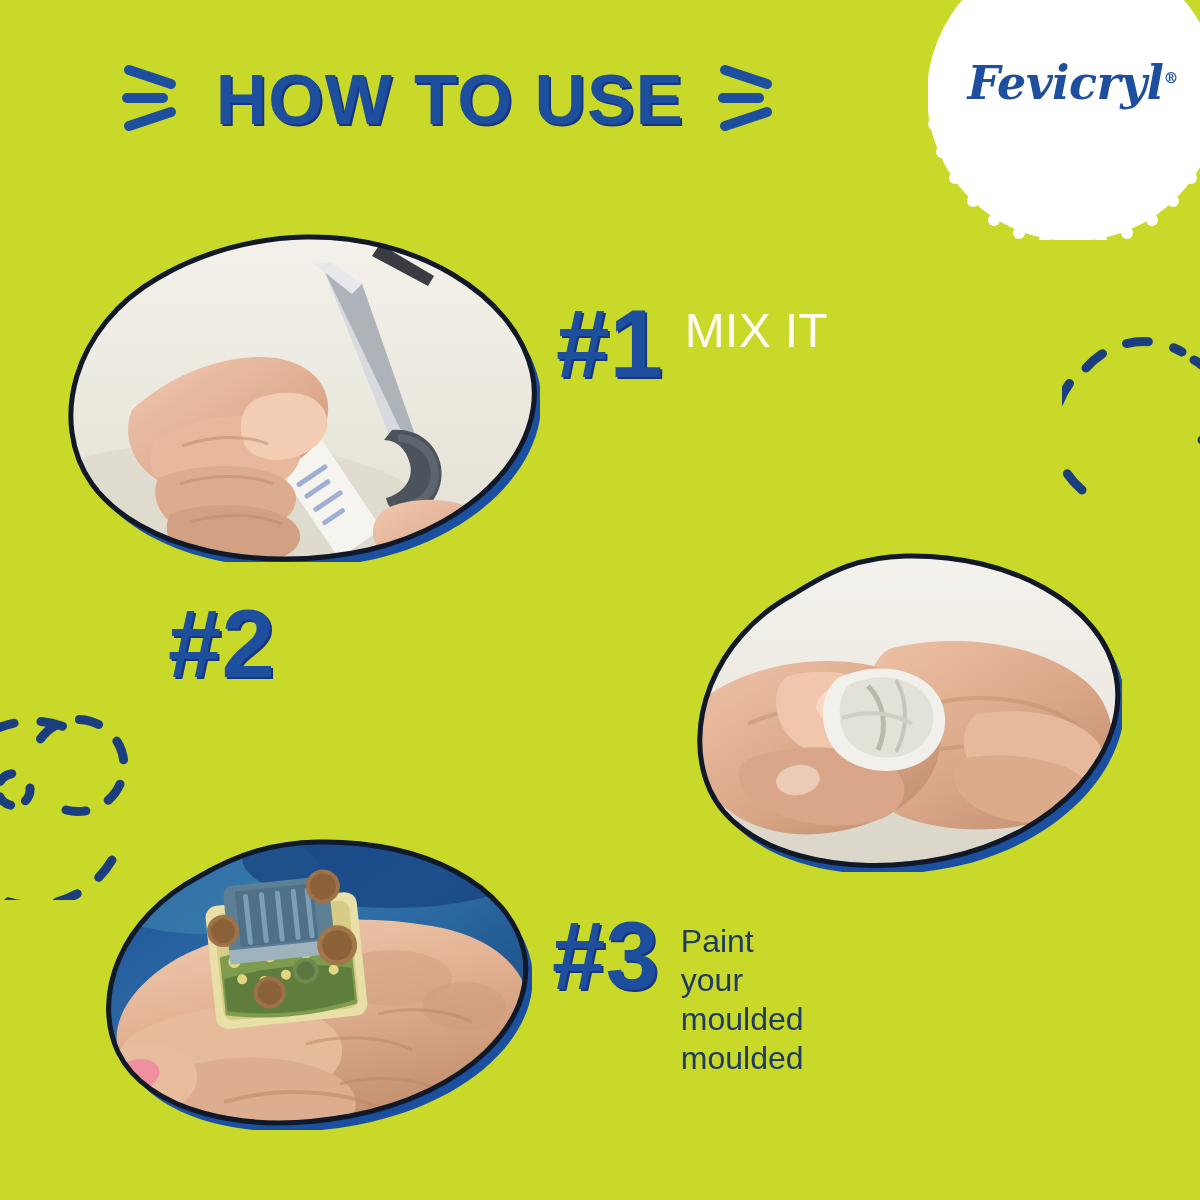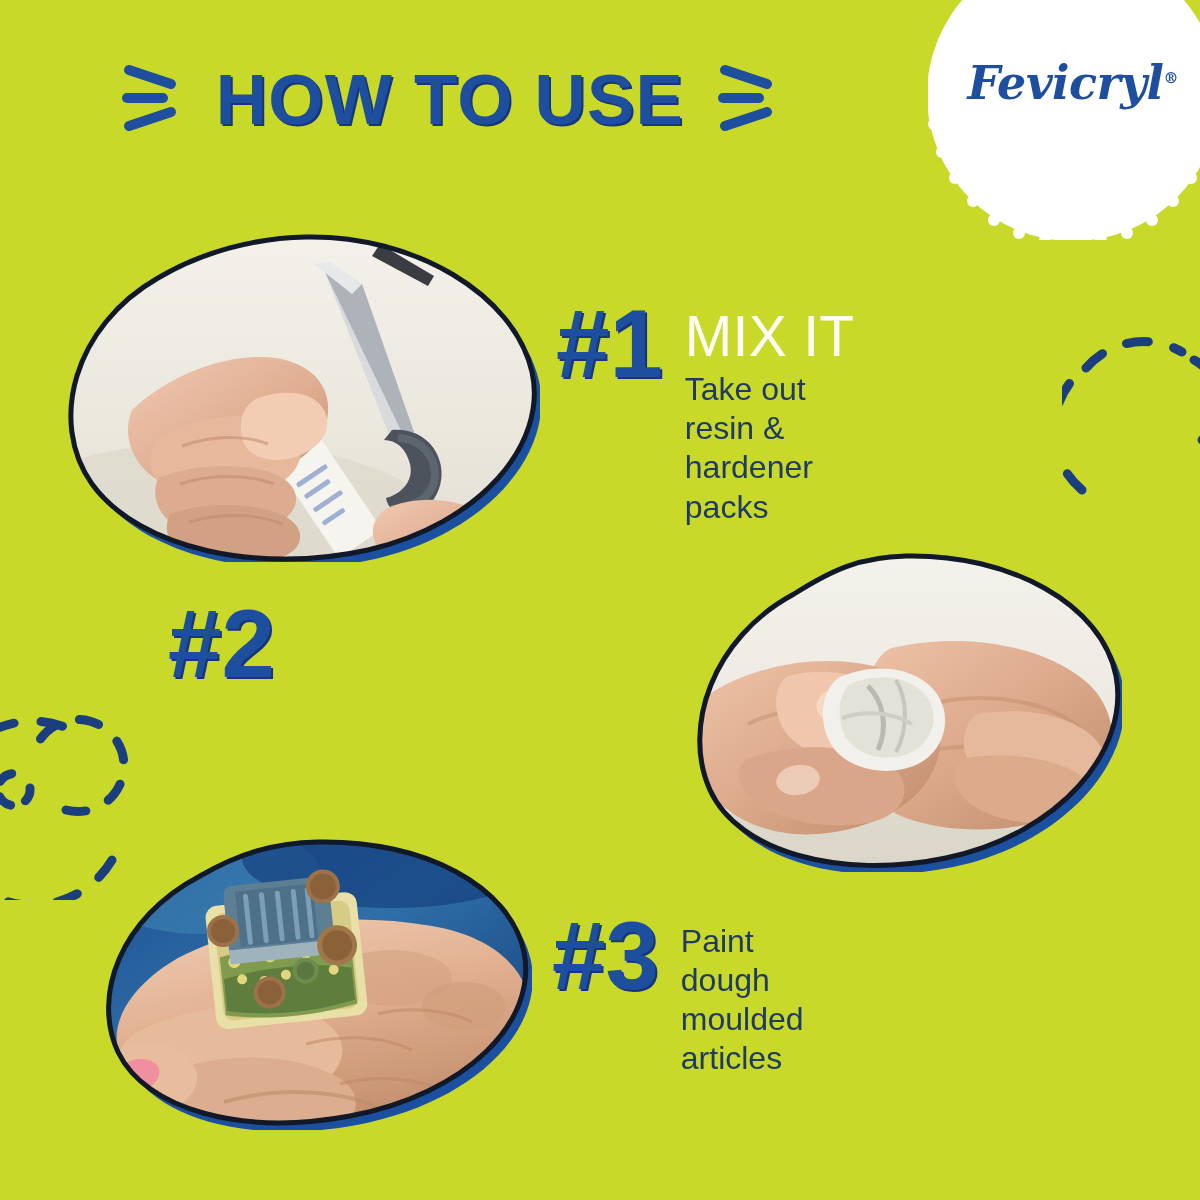--- a/index.html
+++ b/index.html
@@ -98,21 +98,21 @@
     font-size: 96px;
     font-weight: 700;
     color: #1d4f9e;
     line-height: 0.92;
     text-shadow: 2px 2px 0 #16357a;
     flex: 0 0 auto;
     font-family: "Liberation Sans", sans-serif;
   }
   .step-copy { padding-top: 6px; }
   .step-heading {
-    font-size: 57px;
+    font-size: 48px;
     font-weight: 400;
     color: #fffdf4;
     line-height: 1.06;
     letter-spacing: 0.3px;
     white-space: nowrap;
   }
   .step-body {
     font-size: 32px;
     font-weight: 400;
     color: #1f3a63;
@@ -293,21 +293,20 @@
         <path d="M244 5 C 352 3 452 62 470 140 C 486 212 418 292 306 318
                  C 198 342 78 318 30 252 C -14 190 12 94 96 46 C 140 20 192 6 244 5 Z" fill="none" stroke="#111827" stroke-width="5"></path>
       </svg>
     </div>
 
     <div class="step-text">
       <div class="step-row">
         <div class="step-num">#1</div>
         <div class="step-copy">
           <div class="step-heading">MIX IT</div>
-          <div class="step-body">Take out resin &amp; hardener packs</div>
         </div>
       </div>
     </div>
   </div>
 
   <div class="step step2">
     <div class="photo-wrap">
       <svg width="430" height="320" viewBox="0 0 430 320">
         <defs>
           <clipPath id="blob2">
@@ -480,19 +479,19 @@
 
         <path d="M226 4 C 332 2 418 48 432 114 C 446 184 374 256 258 278
                  C 150 298 54 272 26 214 C 0 158 28 80 108 38 C 146 16 180 5 226 4 Z" fill="none" stroke="#111827" stroke-width="5"></path>
       </svg>
     </div>
 
     <div class="step-text">
       <div class="step-row">
         <div class="step-num">#3</div>
         <div class="step-copy">
-          <div class="step-body">Paint dough moulded articles</div>
+          <div class="step-body">Paint your moulded moulded</div>
         </div>
       </div>
     </div>
   </div>
 
 </div>
 
 </body></html>

